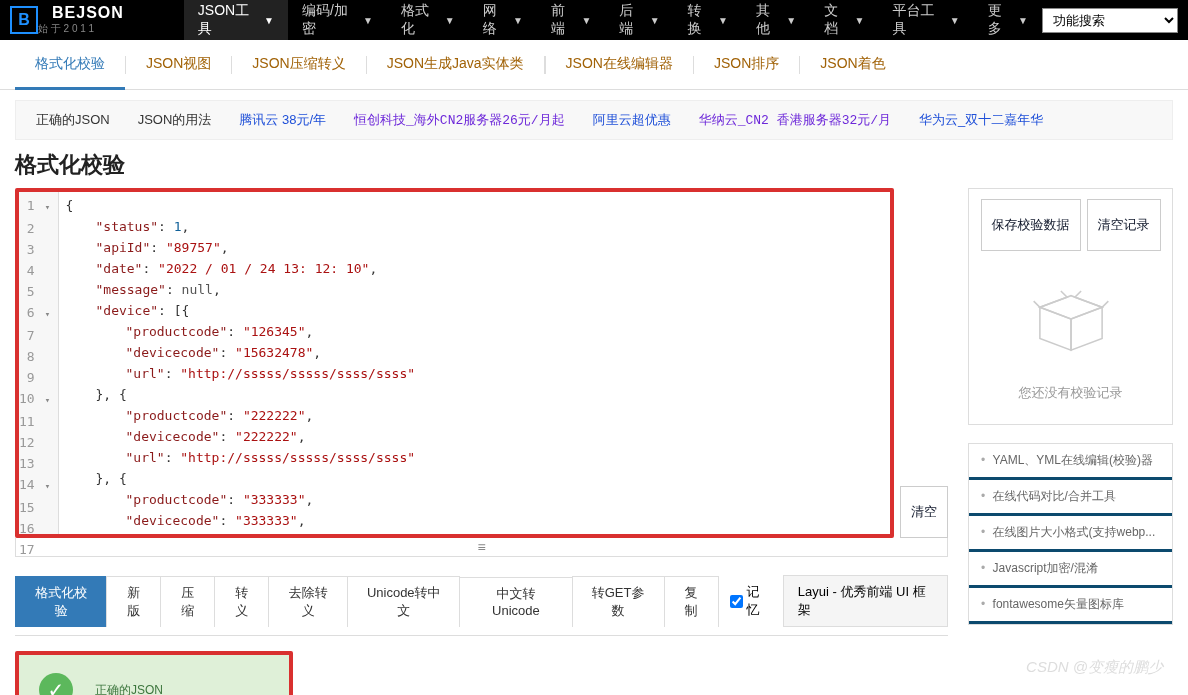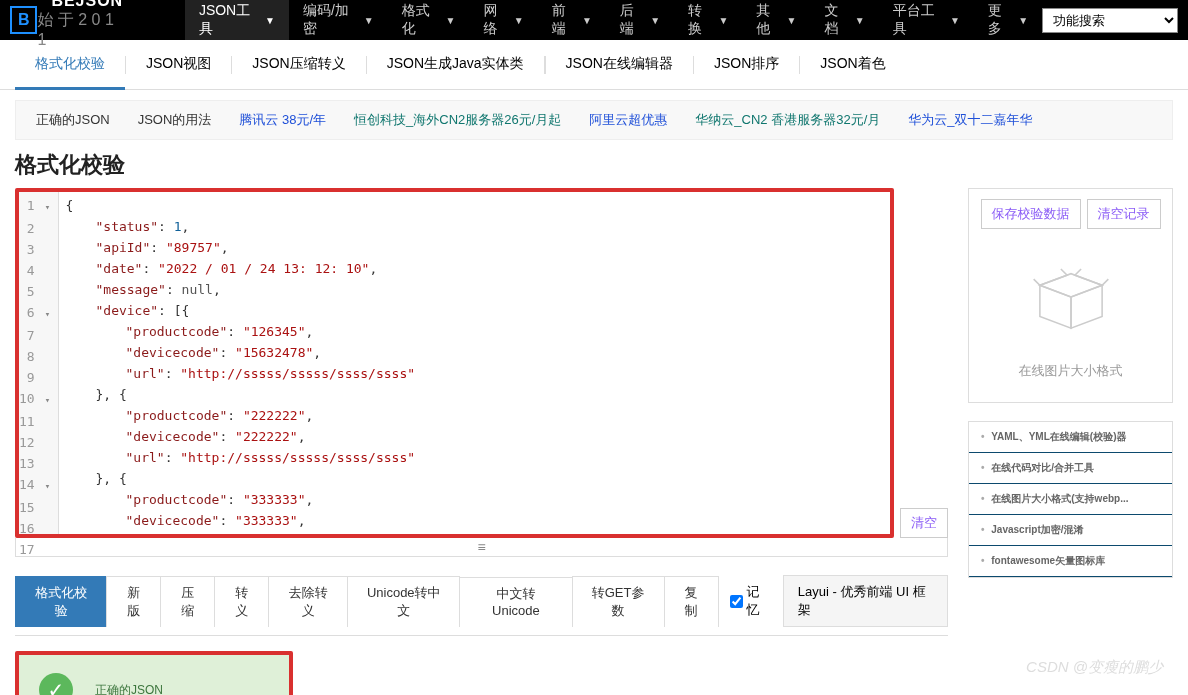--- a/index.html
+++ b/index.html
@@ -2,75 +2,75 @@
 <html><head>
   <meta charset="utf-8">
   <style>
     * { margin: 0; padding: 0; box-sizing: border-box; }
     body { font-family: "Microsoft YaHei", Arial, sans-serif; font-size: 13px; background: #fff; width: 1188px; }
     
     .top-nav { background: #000; height: 40px; display: flex; align-items: center; padding: 0 10px; }
     .logo { display: flex; align-items: center; margin-right: 20px; }
     .logo-icon { width: 28px; height: 28px; border: 2px solid #1e90ff; display: flex; align-items: center; justify-content: center; color: #1e90ff; font-weight: bold; font-size: 16px; }
     .logo-text { color: #fff; font-size: 16px; font-weight: bold; margin-left: 14px; letter-spacing: 1px; }
-    .logo-sub { color: #888; font-size: 16px; }
+    .logo-sub { color: #888; font-size: 10px; }
     .nav-item { color: #ccc; padding: 0 14px; height: 40px; display: flex; align-items: center; cursor: pointer; font-size: 14px; }
     .nav-item.active { background: #222; color: #fff; margin-left: 40px; }
     .caret { margin-left: 4px; font-size: 10px; }
     .search-box { margin-left: auto; }
     .search-box select { background: #fff; border: 1px solid #888; padding: 3px 35px 3px 6px; font-size: 13px; width: 136px; }
     
     .sub-nav { border-bottom: 1px solid #ddd; padding: 0 15px; display: flex; height: 50px; align-items: center; }
-    .sub-tab { padding: 14px 20px; color: #000000; cursor: pointer; font-size: 14px; border-bottom: 3px solid transparent; margin-bottom: -1px; }
+    .sub-tab { padding: 14px 20px; color: #a16207; cursor: pointer; font-size: 14px; border-bottom: 3px solid transparent; margin-bottom: -1px; }
     .sub-tab.active { color: #337ab7; border-bottom-color: #337ab7; }
     .sub-divider { color: #ddd; margin: 0 0px; height: 18px; width: 1px; background: #ddd; }
     
     .link-bar { background: #f8f8f8; border: 1px solid #eee; margin: 10px 15px; padding: 10px 20px; display: flex; gap: 28px; font-size: 13px; }
     .link-bar a { text-decoration: none; }
     .link-black { color: #333; }
     .link-blue { color: #1e4fd8; }
-    .link-red { color: #0f766e; }
+    .link-red { color: #6d28d9; font-family: Liberation Mono, monospace; }
     
     .page-title { font-size: 22px; font-weight: bold; padding: 0 15px 8px; color: #222; }
     
     .main-row { display: flex; padding: 0 15px; gap: 20px; }
     .editor-col { flex: 1; min-width: 0; }
     .side-col { width: 205px; flex-shrink: 0; }
     
     .editor-wrap { border: 4px solid #d9302f; border-radius: 2px; display: flex; background: #fff; height: 350px; }
     .gutter { background: #f7f7f7; border-right: 1px solid #ddd; color: #999; text-align: right; font-family: Menlo, Consolas, monospace; font-size: 13px; padding: 3px 6px 3px 0; min-width: 36px; }
     .gutter div { line-height: 21px; }
     .fold { font-size: 9px; color: #888; display: inline-block; width:10px; text-align: center; }
     .code { flex: 1; padding: 3px 6px; font-family: Menlo, Consolas, monospace; font-size: 13px; line-height: 21px; white-space: pre; overflow: hidden; color: #333; }
     .p { color: #333; } .k { color: #8b1a1a; } .s { color: #a11; } .n { color: #116199; } .nl { color: #555; }
     .ind1 { padding-left: 30px; } .ind2 { padding-left: 60px; }
     
     .editor-side-btns { display: flex; flex-direction: column; gap: 5px; justify-content: flex-end; }
-    .small-btn { background: #fff; border: 1px solid #ccc; padding: 5px 10px; font-size: 13px; cursor: pointer; color: #8b5cf6; }
+    .small-btn { background: #fff; border: 1px solid #ccc; padding: 16px 10px; font-size: 13px; cursor: pointer; color: #0f172a; }
     
     .drag-bar { text-align: center; color: #888; padding: 1px 0; border: 1px solid #ddd; border-top: none; cursor: ns-resize; font-size: 14px; margin-bottom: 10px; }
     
     .btn-row { display: flex; align-items: center; gap: 0; border-bottom: 1px solid #ddd; }
     .tab-btn { background: #fff; border: 1px solid #ddd; border-bottom: none; padding: 7px 14px; font-size: 13px; cursor: pointer; color: #333; margin-right: -1px; }
     .tab-btn.primary { background: #337ab7; color: #fff; border-color: #337ab7; }
     .remember { margin: 16px 12px; display: flex; align-items: center; gap: 4px; }
     .layui-label { background: #f5f5f5; border: 1px solid #ddd; padding: 7px 14px; font-size: 13px; }
     
     .result-box { border: 4px solid #d9302f; border-radius: 2px; margin-top: 15px; background: #dff0d8; padding: 18px 20px; display: flex; align-items: center; gap: 22px; width: 278px; }
     .check-circle { width: 34px; height: 34px; border-radius: 50%; background: #5cb85c; display: flex; align-items: center; justify-content: center; color: #fff; font-size: 20px; }
     .result-text { color: #3c763d; font-size: 12px; }
     
     .side-panel { border: 1px solid #ddd; padding: 10px; }
     .side-top-btns { display: flex; gap: 6px; justify-content: center; margin-bottom: 18px; }
     .empty-box { text-align: center; color: #aaa; }
     .box-icon { margin: 15px auto; width: 80px; height: 70px; }
     .empty-text { color: #999; margin: 12px 0; font-size: 13px; }
     
     .side-links { margin-top: 18px; border: 1px solid #ddd; }
-    .side-links li { list-style: none; padding: 8px 12px; color: #666; font-size: 10px; border-bottom: 1px solid #0c4a6e; white-space: nowrap; overflow: hidden; text-overflow: ellipsis; font-weight: bold; }
+    .side-links li { list-style: none; padding: 8px 12px; color: #666; font-size: 12px; border-bottom: 3px solid #0c4a6e; white-space: nowrap; overflow: hidden; text-overflow: ellipsis; }
     .side-links li::before { content: "• "; color: #aaa; margin-right: 4px; }
     
     .watermark { position: absolute; right: 25px; bottom: 18px; color: #ddd; font-size: 15px; font-style: italic; }
     .editor-outer { display: flex; gap: 6px; }
     .editor-outer > :first-child { flex: 1; }
   </style>
 </head>
 <body>
 
 <div class="top-nav">
@@ -190,21 +190,21 @@
         <button class="small-btn">清空记录</button>
       </div>
       <div class="empty-box">
         <svg class="box-icon" viewBox="0 0 100 90">
           <polygon points="10,30 50,15 90,30 50,45" fill="none" stroke="#ccc" stroke-width="2"></polygon>
           <polygon points="10,30 50,45 50,85 10,70" fill="none" stroke="#ccc" stroke-width="2"></polygon>
           <polygon points="90,30 50,45 50,85 90,70" fill="none" stroke="#ccc" stroke-width="2"></polygon>
           <polyline points="2,22 10,30 45,17 37,9" fill="none" stroke="#ccc" stroke-width="2"></polyline>
           <polyline points="98,22 90,30 55,17 63,9" fill="none" stroke="#ccc" stroke-width="2"></polyline>
         </svg>
-        <div class="empty-text">在线图片大小格式</div>
+        <div class="empty-text">您还没有校验记录</div>
       </div>
     </div>
     <ul class="side-links" id="side-links">
         <li>YAML、YML在线编辑(校验)器</li>
         <li>在线代码对比/合并工具</li>
         <li>在线图片大小格式(支持webp...</li>
         <li>Javascript加密/混淆</li>
         <li>fontawesome矢量图标库</li>
       </ul>
   </div>

